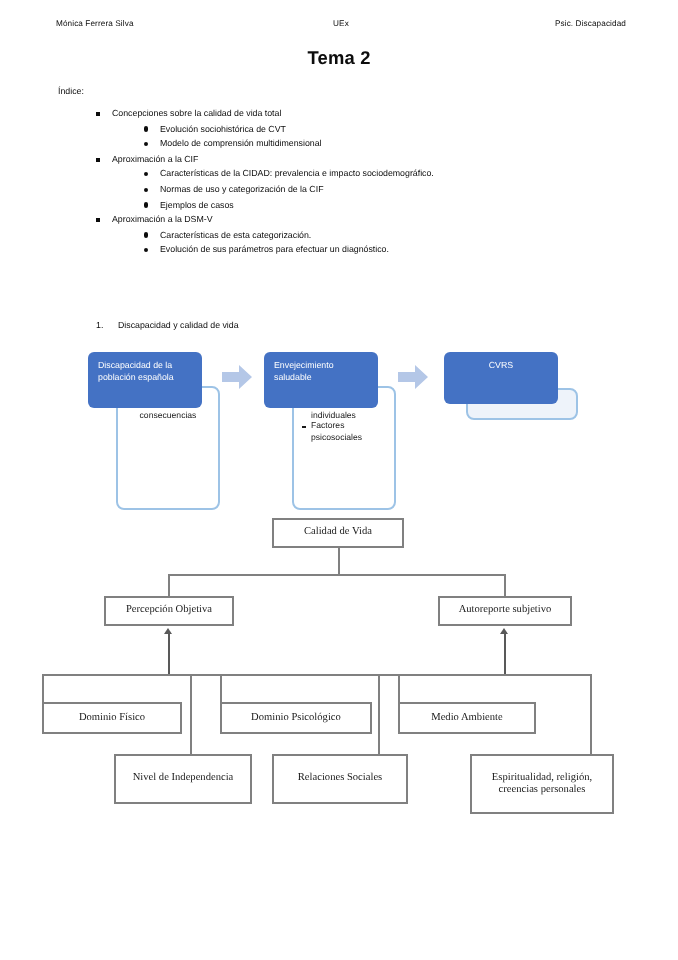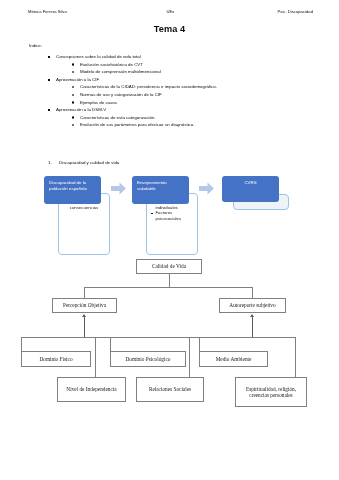--- a/index.html
+++ b/index.html
@@ -231,21 +231,21 @@
 <body>
 
 <div class="page">
 
   <div class="doc-header">
     <span class="hdr-left">Mónica Ferrera Silva</span>
     <span class="hdr-mid">UEx</span>
     <span class="hdr-right">Psic. Discapacidad</span>
   </div>
 
-  <div class="doc-title">Tema 4</div>
+  <div class="doc-title">Tema 2</div>
 
   <div class="indice-label">Índice:</div>
 
   <div class="outline">
     <div class="ol-l1">Concepciones sobre la calidad de vida total</div>
     <div class="ol-l2">Evolución sociohistórica de CVT</div>
     <div class="ol-l2">Modelo de comprensión multidimensional</div>
     <div class="ol-l1">Aproximación a la CIF</div>
     <div class="ol-l2">Características de la CIDAD: prevalencia e impacto sociodemográfico.</div>
     <div class="ol-l2">Normas de uso y categorización de la CIF</div>

